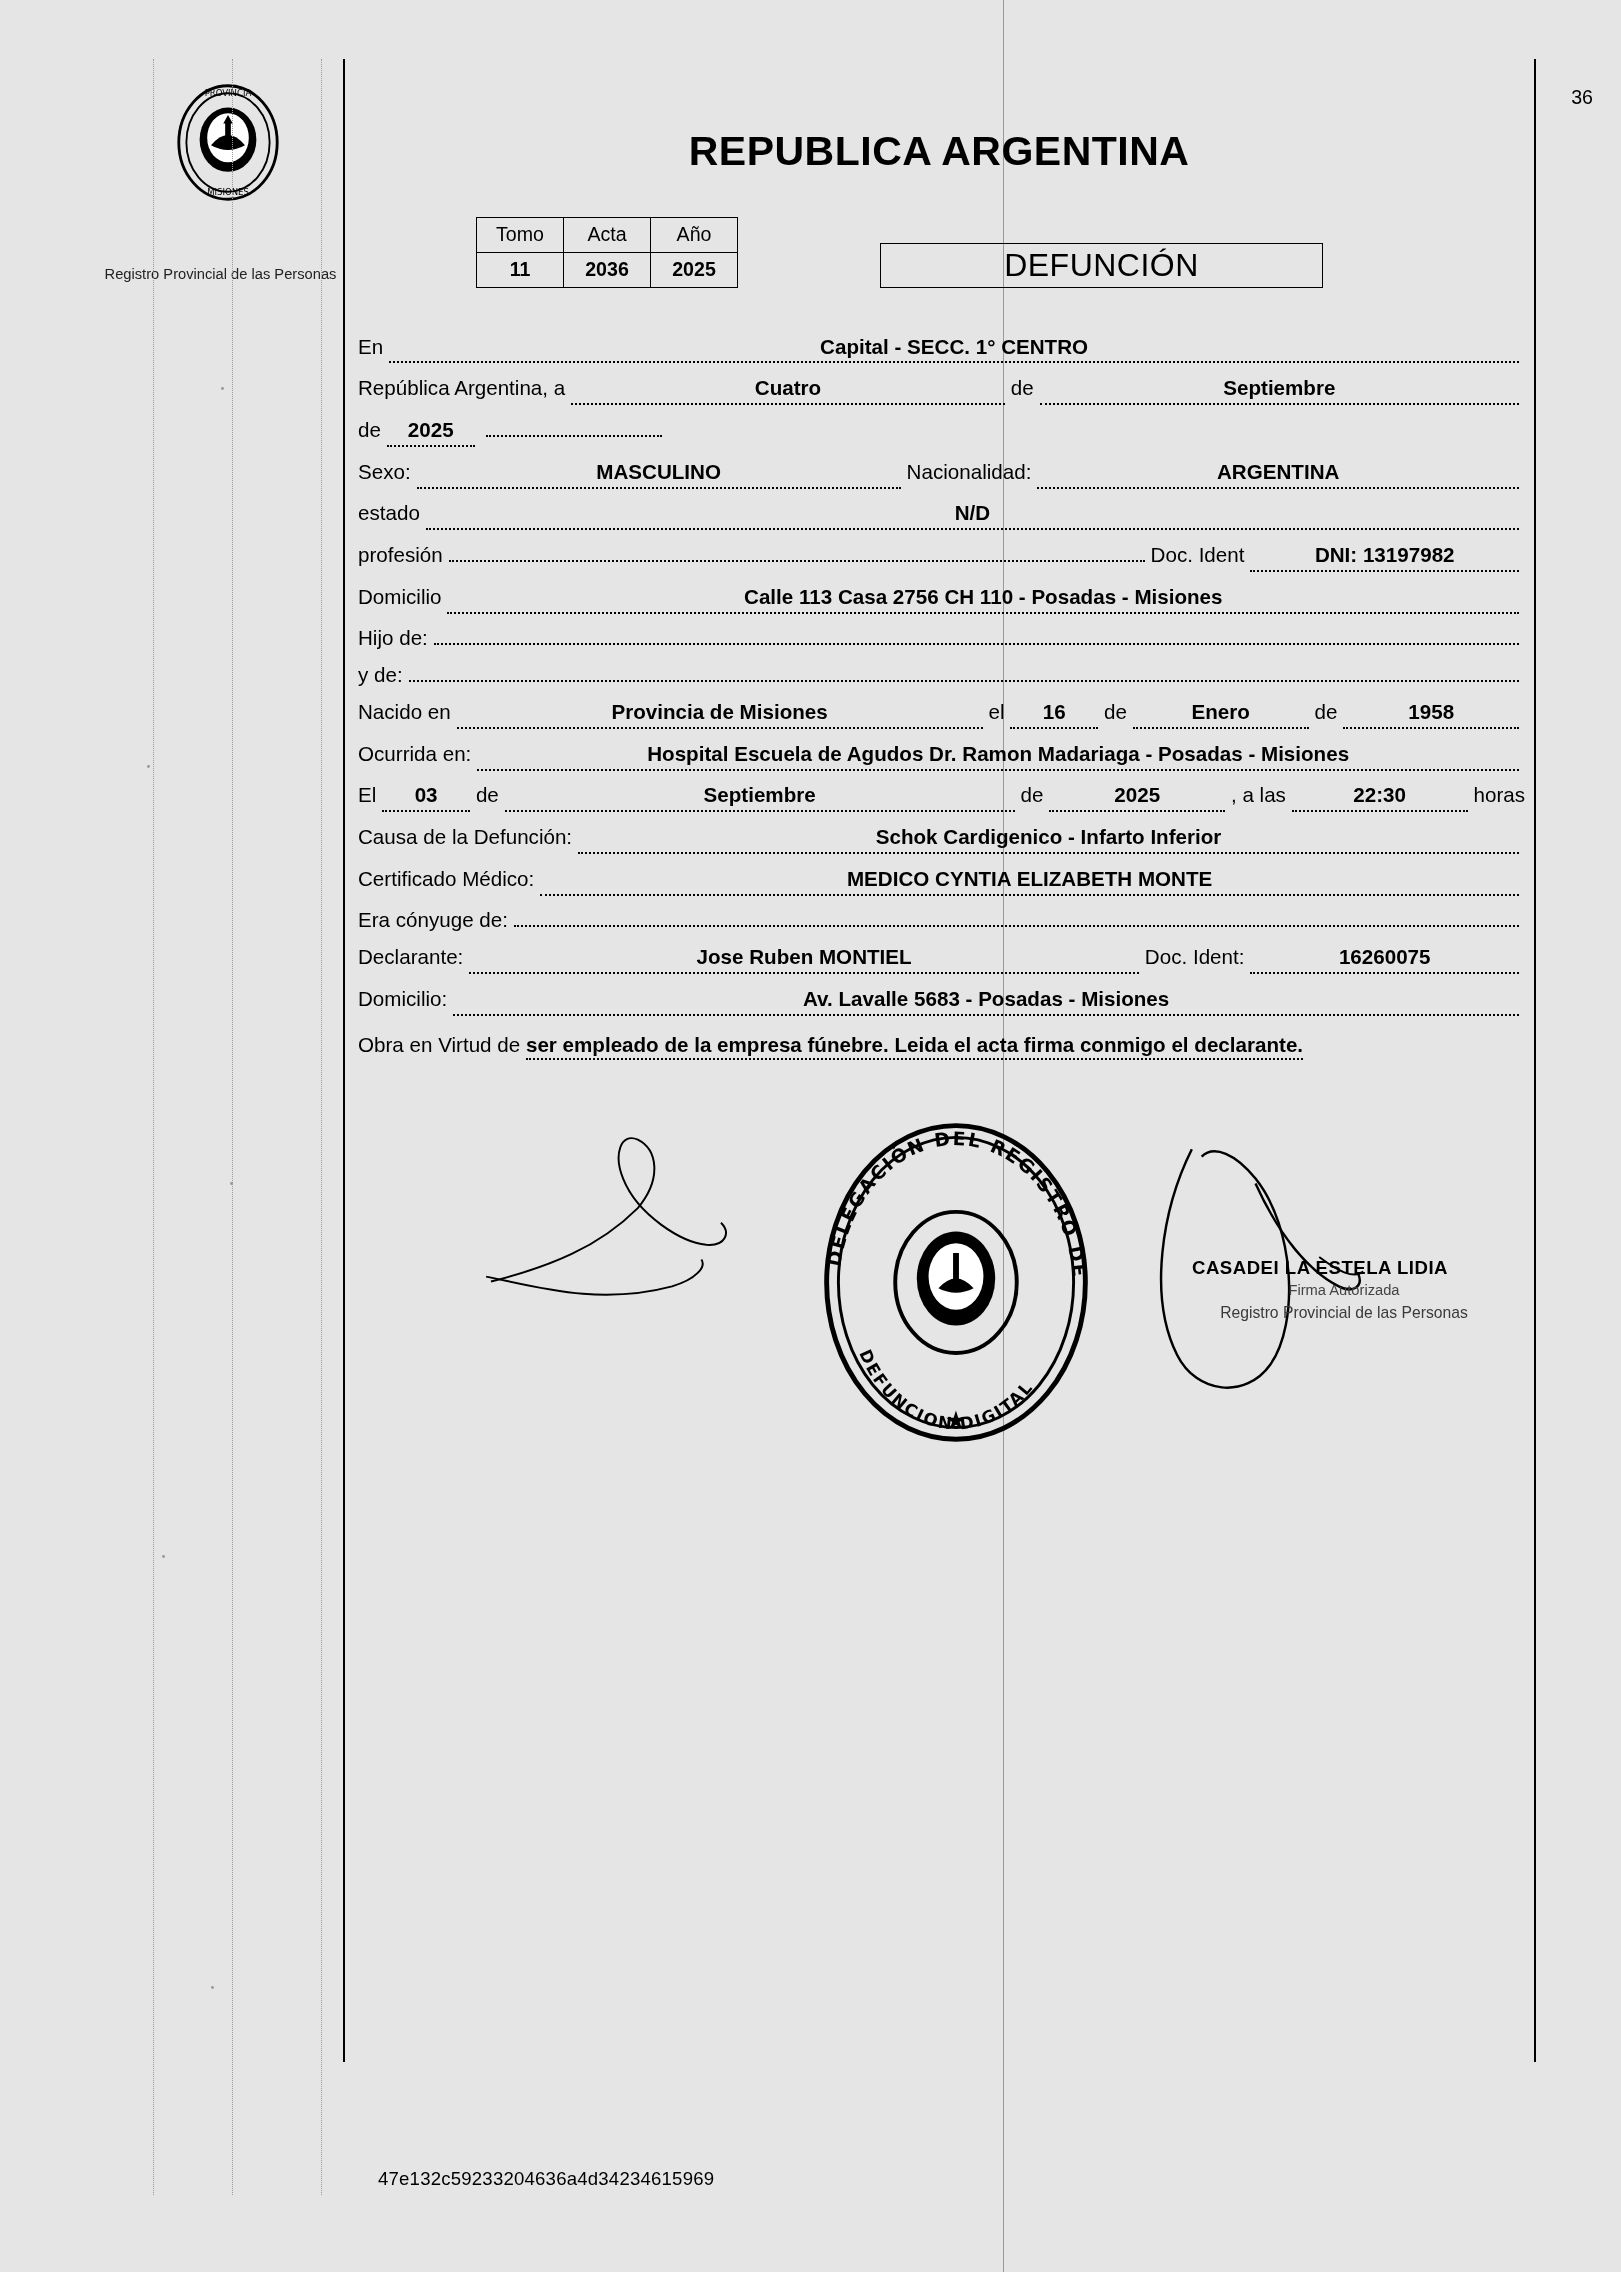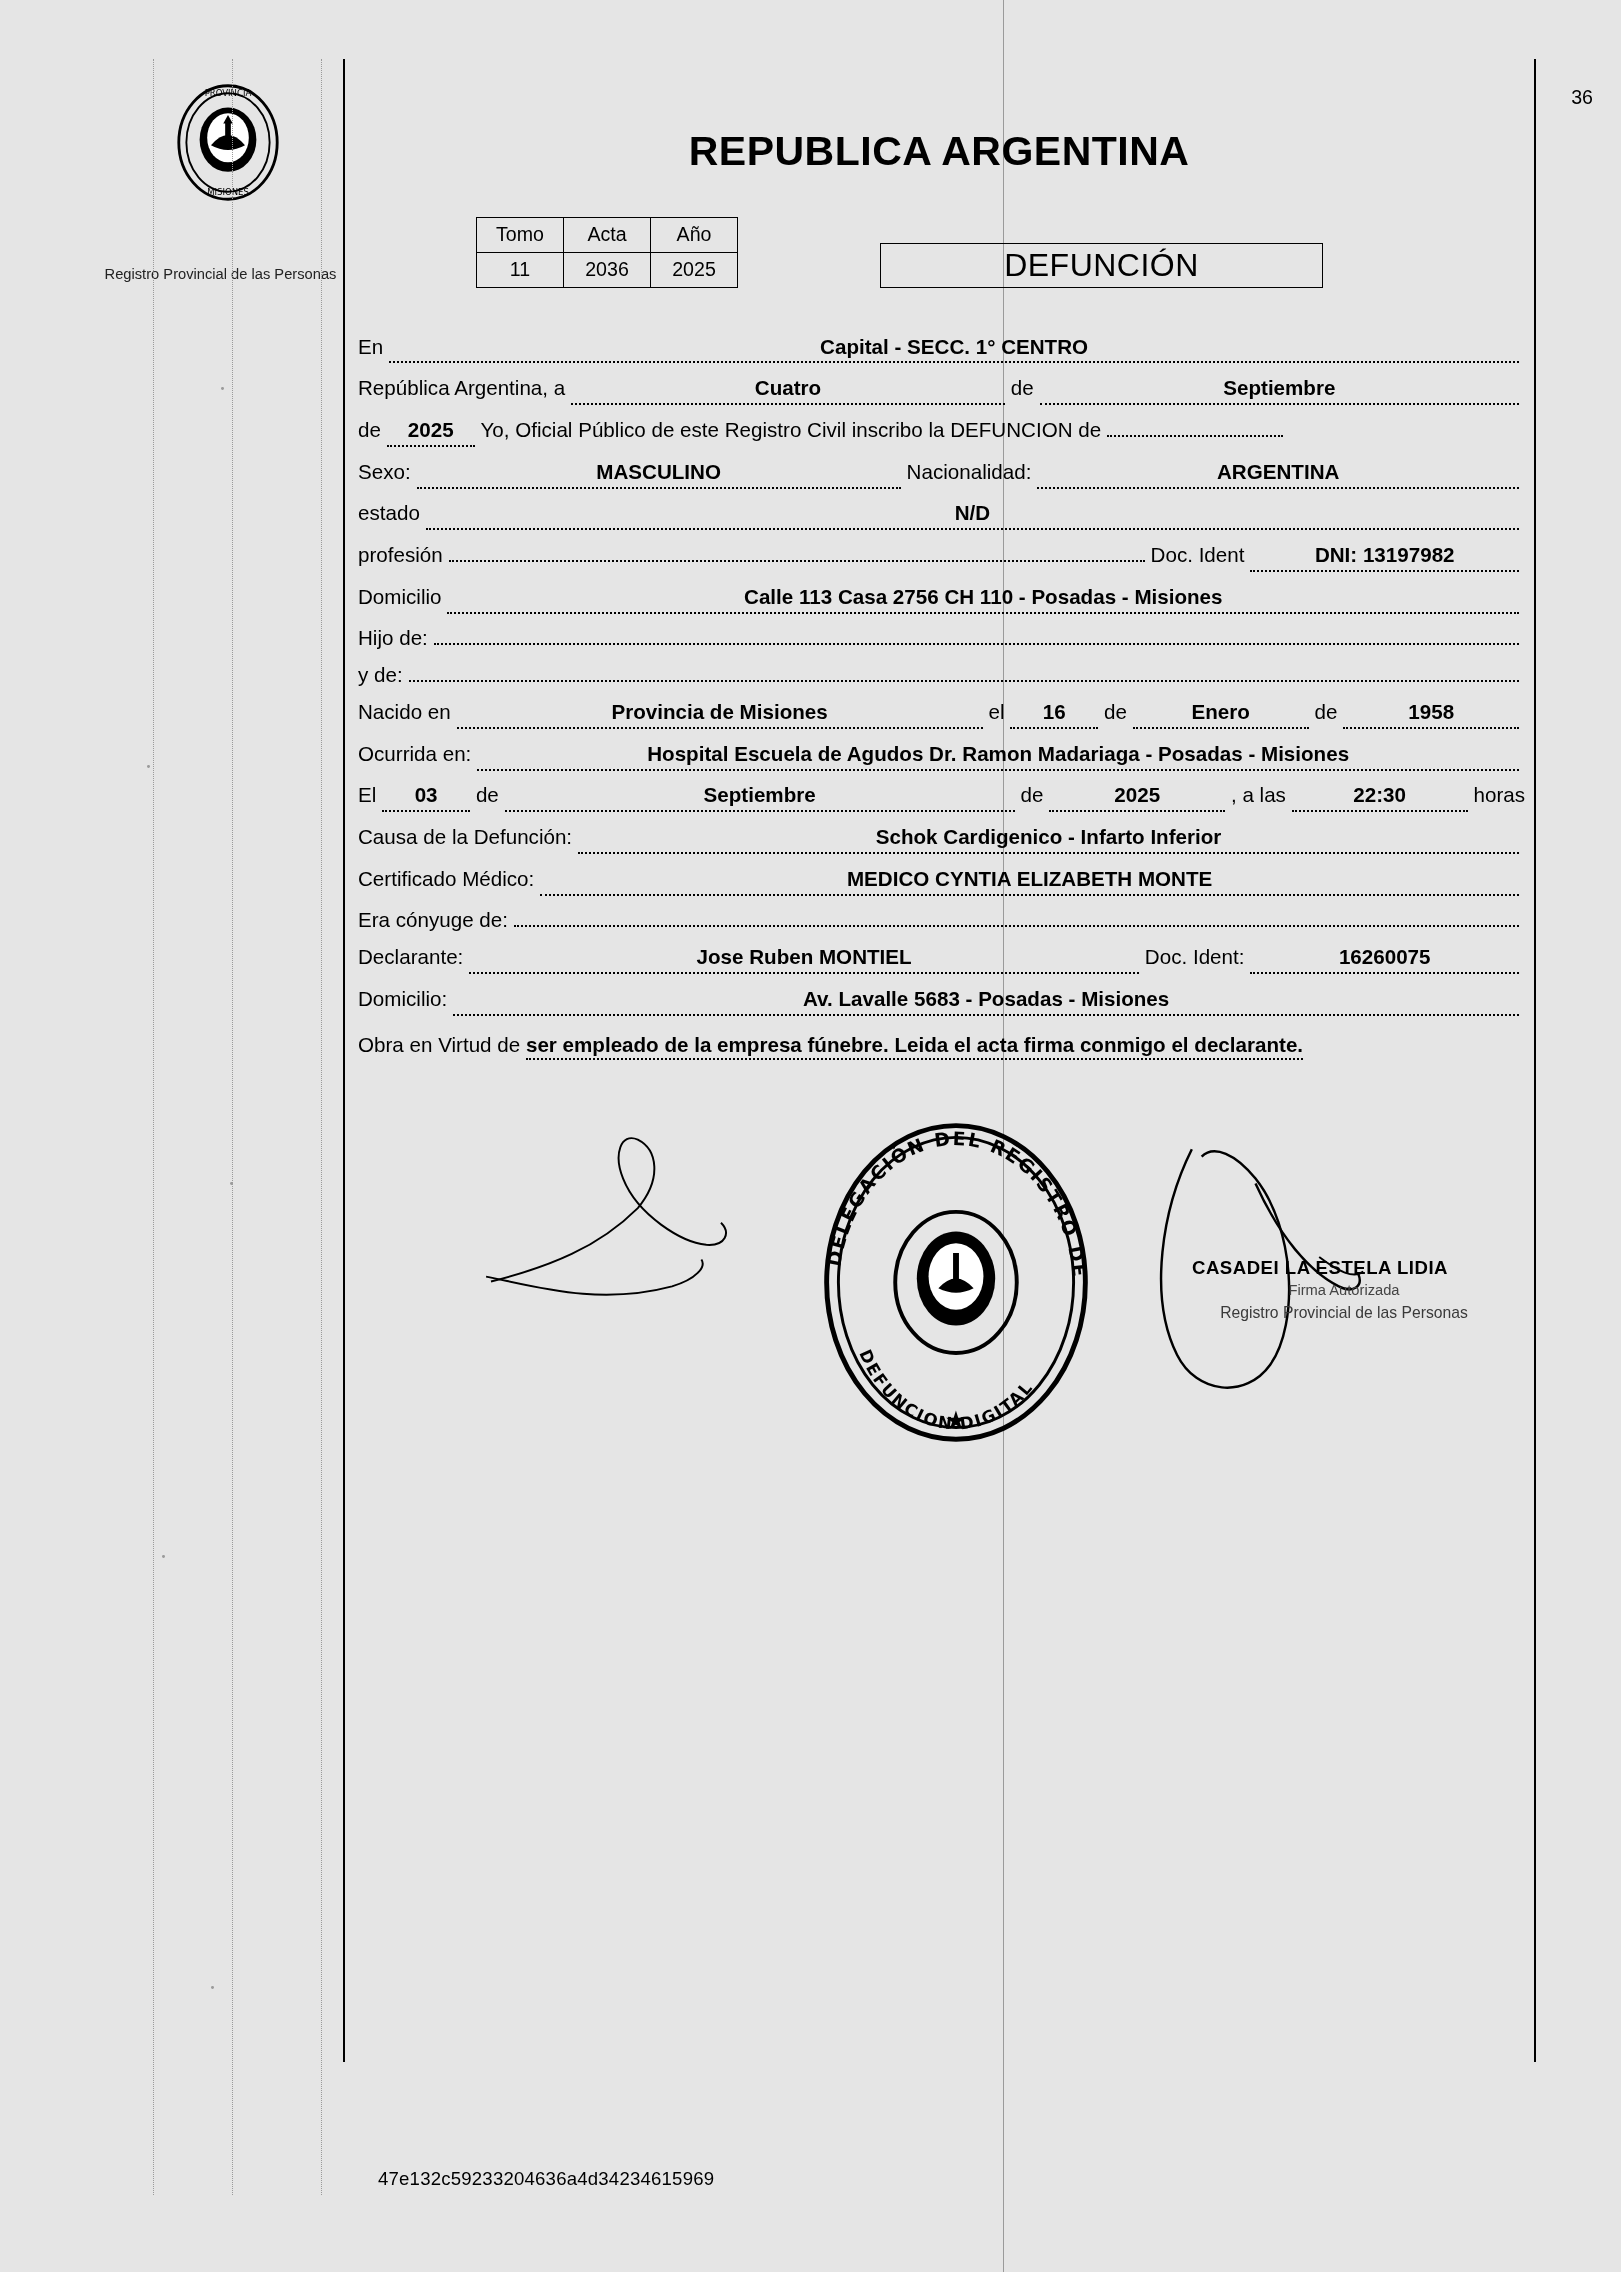--- a/index.html
+++ b/index.html
@@ -119,21 +119,21 @@
     margin-left: 118px;
   }
   table.tomo td, table.tomo th {
     border: 1.5px solid #000;
     font-size: 19.6px;
     font-weight: normal;
     padding: 4.9px 0 5.9px;
     text-align: center;
     width: 86px;
   }
-  table.tomo td { font-weight: normal; }
+  table.tomo td { font-weight: bold; }
   .defuncion-box {
     margin-left: 142px;
     border: 1.5px solid #000;
     width: 441px;
     height: 43px;
     display: flex;
     align-items: center;
     justify-content: center;
     font-size: 32px;
     letter-spacing: 0.5px;
@@ -322,21 +322,20 @@
       <div class="ln">
         <span class="lbl">República Argentina, a</span>
         <span class="val">Cuatro</span>
         <span class="plain">de</span>
         <span class="val">Septiembre</span>
       </div>
 
       <div class="ln">
         <span class="lbl">de</span>
         <span class="val w-sm">2025</span>
-        <span class="plain">Yo, Oficial Público de este Registro Civil inscribo la DEFUNCION de</span>
         <span class="val w-md"></span>
       </div>
 
 
       <div class="ln">
         <span class="lbl">Sexo:</span>
         <span class="val">MASCULINO</span>
         <span class="plain">Nacionalidad:</span>
         <span class="val">ARGENTINA</span>
       </div>

